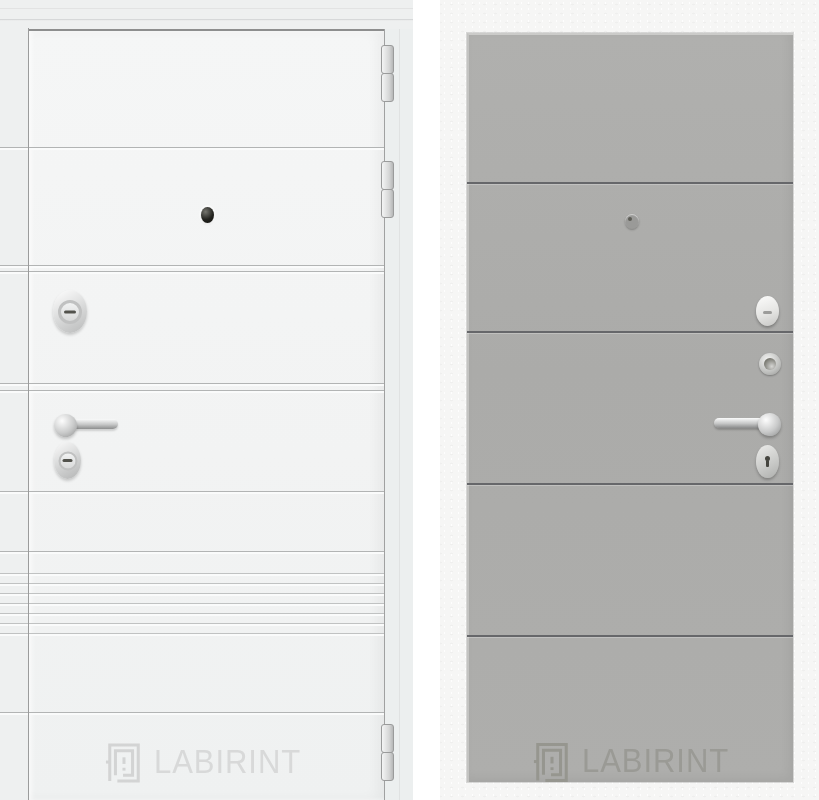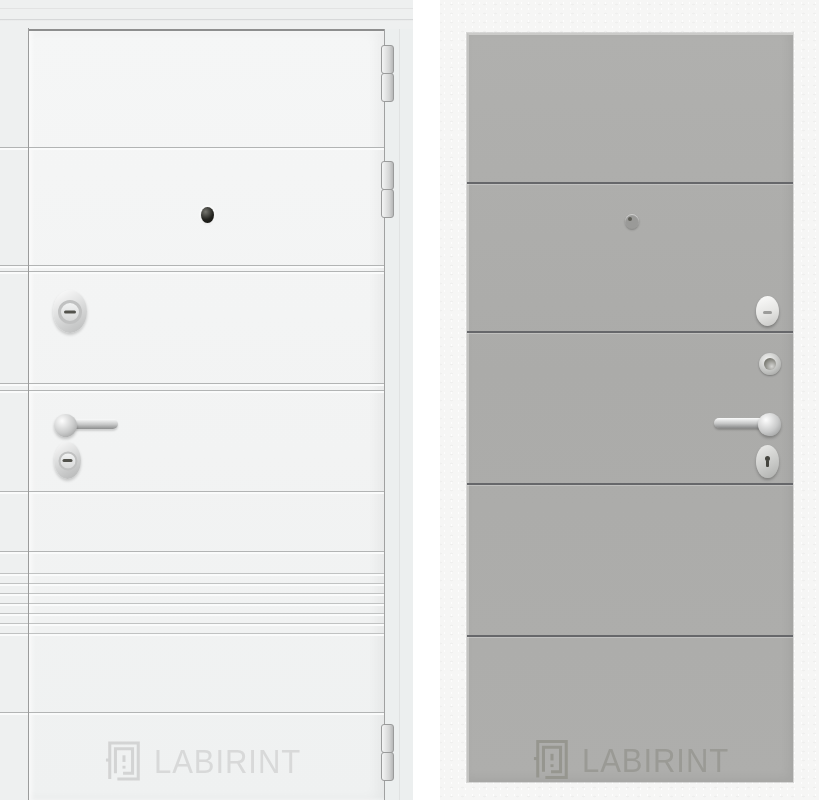--- a/index.html
+++ b/index.html
@@ -54,21 +54,21 @@
          box-shadow:0 2px 3px rgba(0,0,0,.2);}
   .leverL{position:absolute;left:63px;top:419px;width:55px;height:10px;border-radius:5px;
           background:linear-gradient(180deg,#fafbfb,#c6c7c7 55%,#8d8e8e);
           box-shadow:0 2px 2px rgba(0,0,0,.15);}
   .cylL{position:absolute;left:54px;top:442px;width:27px;height:37px;
         background:linear-gradient(150deg,#fbfbfb,#d2d3d3 55%,#b3b4b4);
         box-shadow:0 2px 3px rgba(0,0,0,.18);}
   .ring-s{width:19px;height:19px;border-width:2px;}
   .slot-s{width:10px;height:3px;}
 
-  .logo{position:absolute;display:flex;align-items:flex-start;}
+  .logo{position:absolute;display:flex;align-items:flex-end;}
   .logoL{left:105px;top:739px;height:46px;}
   .logoR{left:120px;top:738px;height:46px;}
   .wordmark{font-size:33px;line-height:46px;letter-spacing:1px;font-weight:normal;
             transform:scaleX(.94);transform-origin:left center;margin-left:11px;white-space:nowrap;}
   .wmL{color:#d8d9d9;}
   .wmR{color:#9a9a95;}
   .icon-stroke-L{stroke:#d3d4d4;}
   .icon-stroke-R{stroke:#96968f;}
 
   

